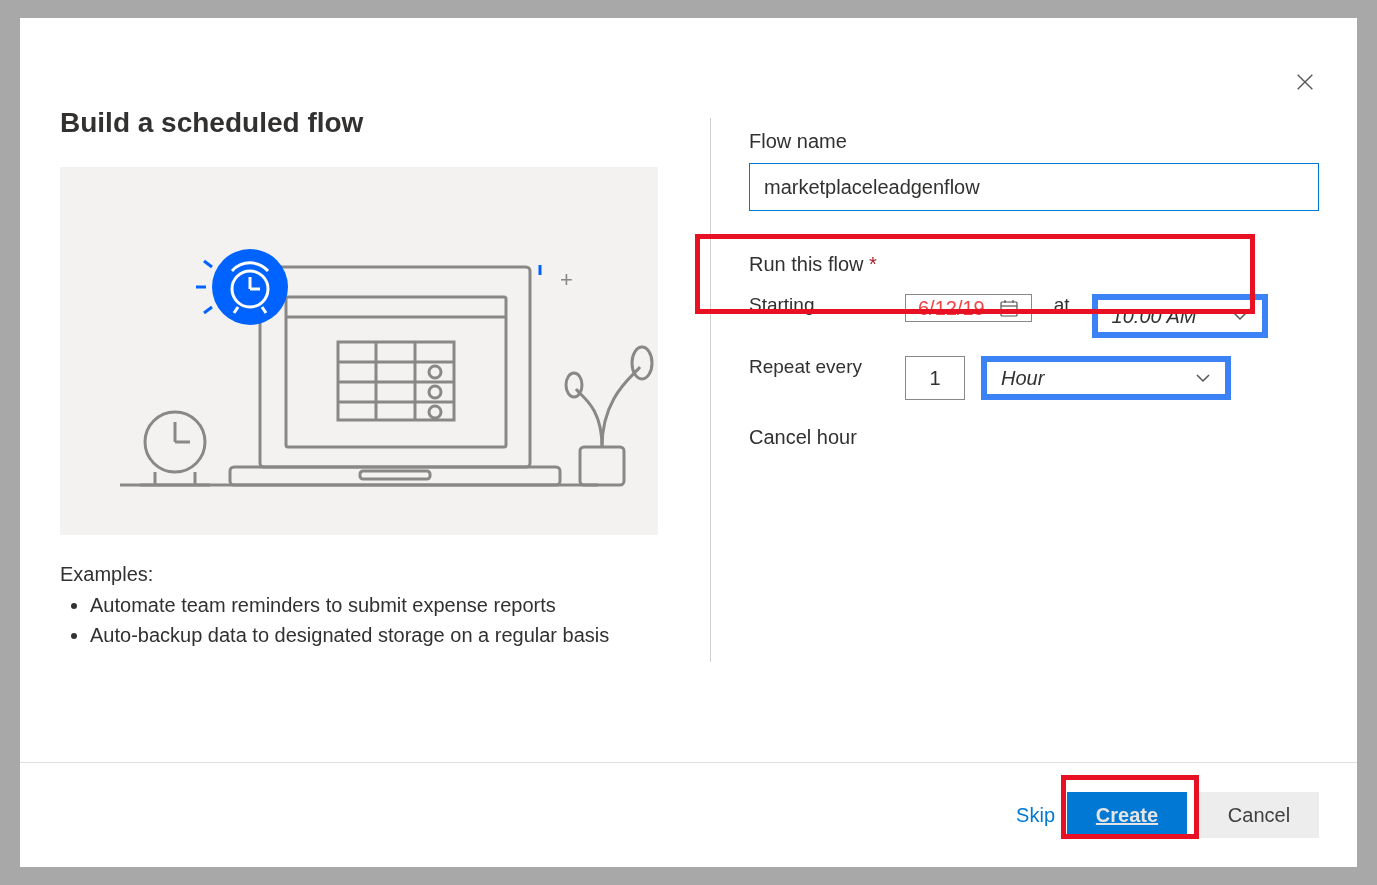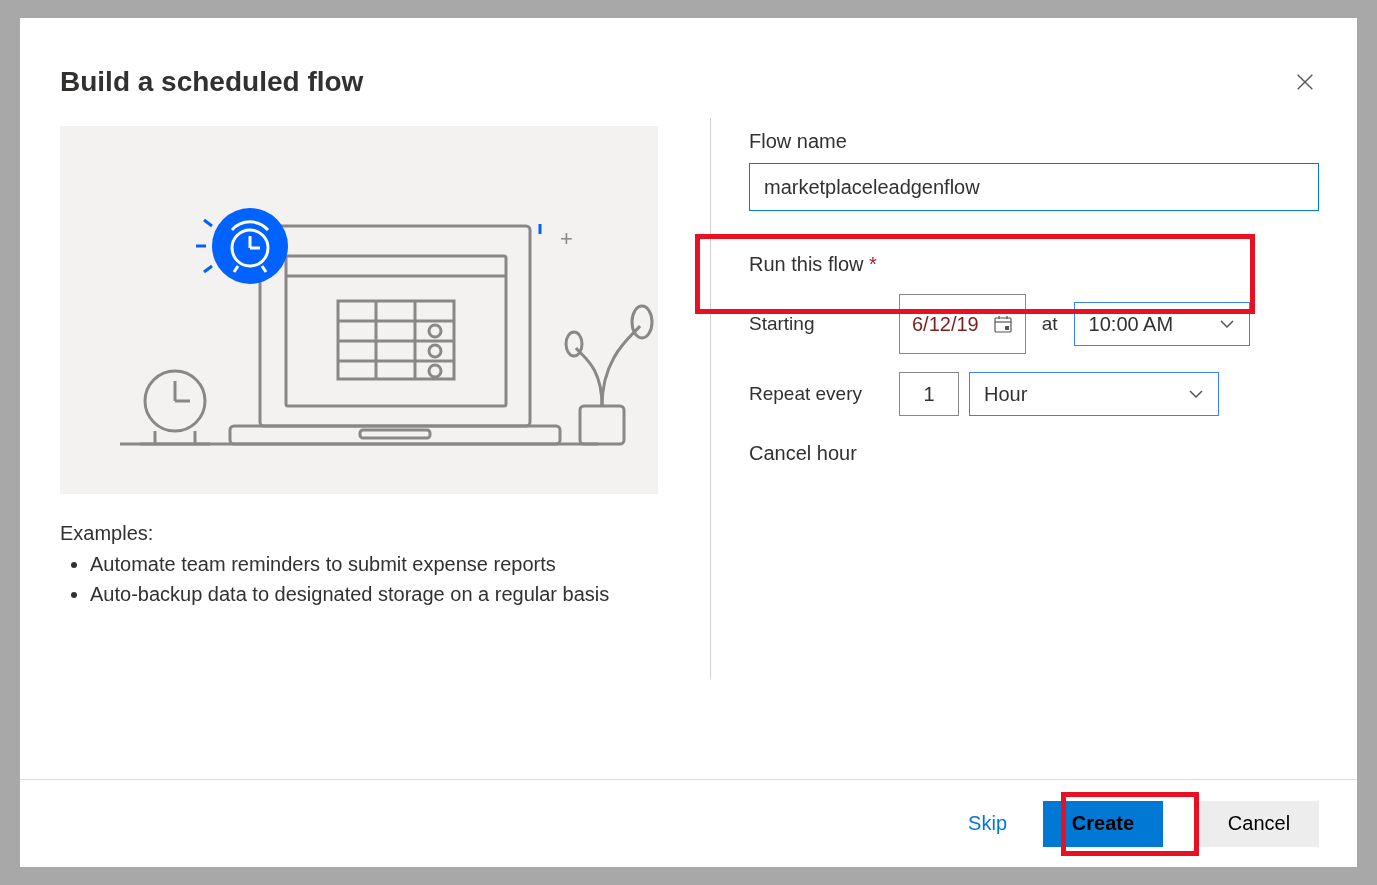--- a/index.html
+++ b/index.html
@@ -34,20 +34,21 @@
   .close-btn svg { width: 22px; height: 22px; }
   .left-pane {
     width: 690px;
     padding: 48px 38px 0 40px;
   }
   .headline {
     font-size: 28px;
     font-weight: 600;
     color: #323130;
     margin-bottom: 28px;
+    margin-top: 41px;
   }
   .illustration {
     width: 598px; height: 368px;
     background: #f3f2f1;
     position: relative;
     margin-bottom: 28px;
   }
   
   .illu-line { stroke: #8a8886; stroke-width: 3; fill: none; }
   .illu-blue { fill: #0062ff; }
@@ -94,55 +95,56 @@
     border: 1px solid #0078d4;
     padding: 18px 14px;
     font-size: 20px;
     color: #323130;
     outline: none;
     font-family: inherit;
   }
   .section-gap { margin-top: 42px; }
   .row {
     display: flex;
-    align-items: center;
-    gap: 10px;
+    align-items: flex-start;
+    gap: 16px;
     margin-top: 18px;
   }
   .row-label {
     font-size: 19px;
     color: #323130;
     width: 140px;
   }
   .at-label {
     font-size: 19px;
     color: #323130;
     padding: 0 6px;
   }
   .date-input {
     display: flex;
     align-items: center;
     gap: 14px;
     border: 1px solid #8a8886;
-    height: 60px;
+    height: 28px;
     padding: 0 12px;
     font-size: 20px;
-    color: #7f1d1d;
+    color: #ef4444;
     cursor: pointer;
   }
   .time-select, .unit-select {
     display: flex;
     align-items: center;
     justify-content: space-between;
-    border: 1px solid #3b82f6;
+    border: 6px solid #3b82f6;
     height: 44px;
     padding: 0 14px;
     font-size: 20px;
     color: #323130;
     cursor: pointer;
+    font-style: italic;
   }
   .time-select { width: 176px; }
   .unit-select { width: 250px; }
   .chev { width: 16px; height: 16px; }
   .num-input {
     width: 60px; height: 44px;
     border: 1px solid #8a8886;
     text-align: center;
     font-size: 20px;
     color: #323130;
@@ -156,26 +158,26 @@
   }
 
   .run-info {
     margin-top: 26px;
     font-size: 20px;
     color: #323130;
   }
   .run-info-label { font-weight: 600; margin-bottom: 8px; }
 
   .footer {
-    height: 88px;
+    height: 105px;
     border-top: 1px solid #e1dfdd;
     display: flex;
     align-items: center;
     justify-content: flex-end;
-    gap: 36px;
+    gap: 12px;
     padding-right: 38px;
     position: relative;
   }
   .skip-link {
     font-size: 20px;
     color: #0078d4;
     cursor: pointer;
     font-weight: 400;
   }
   .btn {
@@ -183,26 +185,27 @@
     min-width: 120px;
     padding: 0 20px;
     font-size: 20px;
     font-family: inherit;
     border: none;
     cursor: pointer;
     display: flex; align-items: center; justify-content: center;
   }
   .btn-primary {
     background: #0078d4;
-    color: #000000;
+    color: #e5e5e5;
     font-weight: 600;
+    text-decoration: underline;
   }
   .btn-default {
     background: #ededed;
-    color: #000000;
+    color: #404040;
   }
   .footer-highlight {
     position: absolute;
     border: 5px solid #e81123;
     pointer-events: none;
   }
   .cal-icon svg, .cal-icon { width: 20px; height: 20px; }
 </style>
 </head>
 <body>

